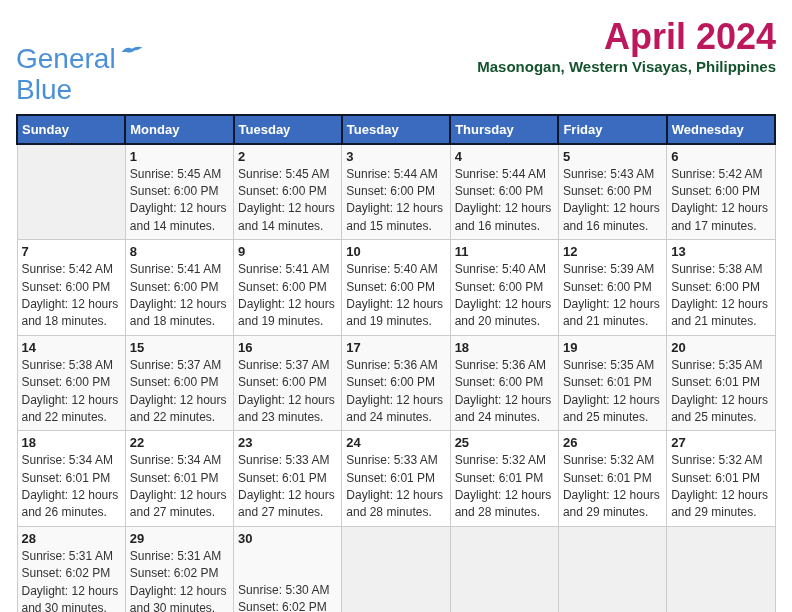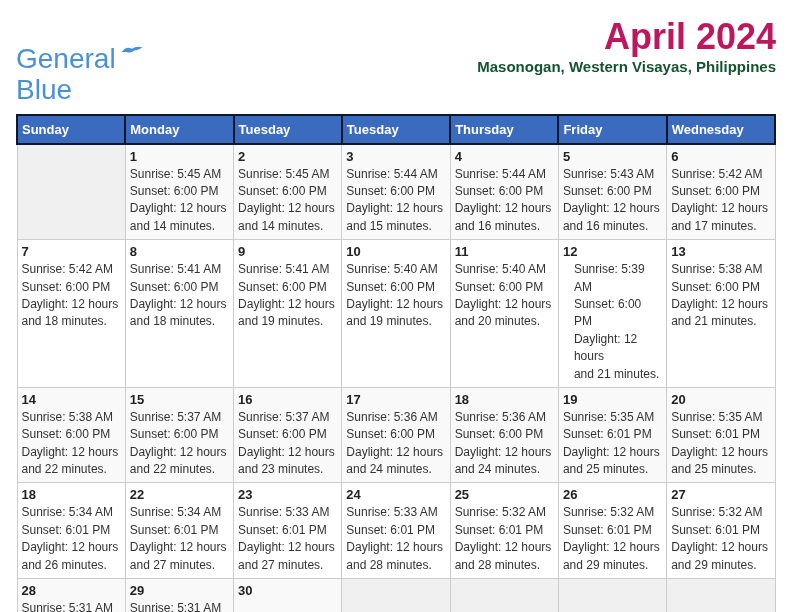--- a/index.html
+++ b/index.html
@@ -198,21 +198,21 @@
         </td>
         <td>
           <span class="day-num">11</span>
           <div class="day-info" style="white-space: pre-line;">Sunrise: 5:40 AM
 Sunset: 6:00 PM
 Daylight: 12 hours
 and 20 minutes.</div>
         </td>
         <td>
           <span class="day-num">12</span>
-          <div class="day-info" style="white-space: pre-line; margin-left: 11px;">Sunrise: 5:39 AM
+          <div class="day-info" style="white-space: pre-line;">Sunrise: 5:39 AM
 Sunset: 6:00 PM
 Daylight: 12 hours
 and 21 minutes.</div>
         </td>
         <td>
           <span class="day-num">13</span>
           <div class="day-info" style="white-space: pre-line;">Sunrise: 5:38 AM
 Sunset: 6:00 PM
 Daylight: 12 hours
 and 21 minutes.</div>

